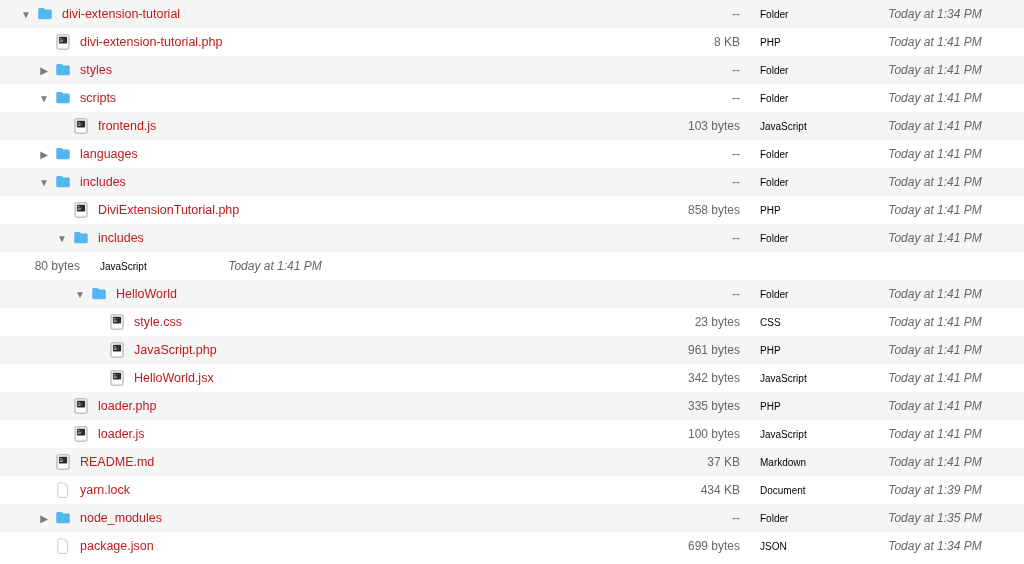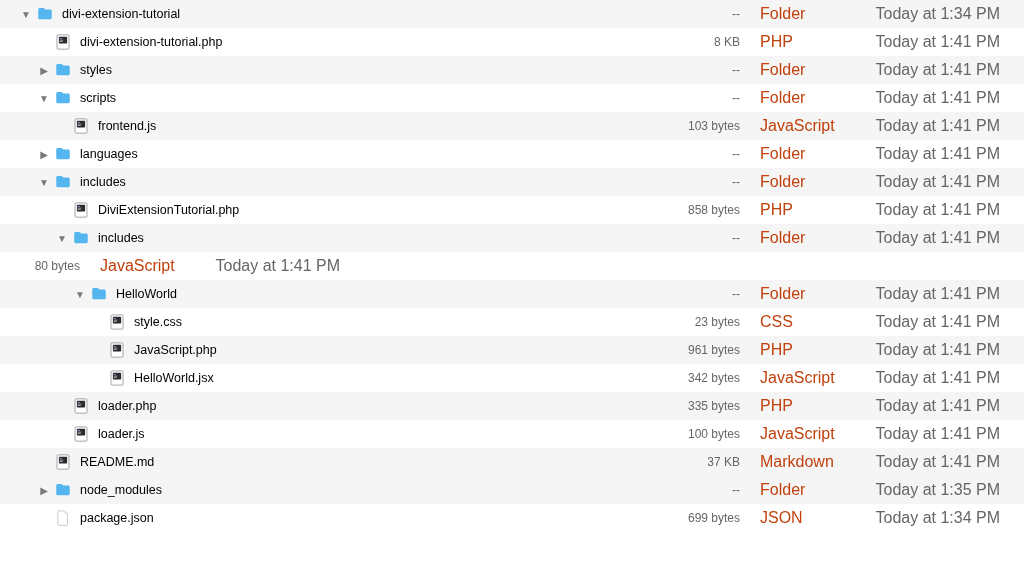--- a/index.html
+++ b/index.html
@@ -30,28 +30,29 @@
   .size-cell {
     width: 100px;
     text-align: right;
     color: #666;
     font-size: 12px;
     padding-right: 20px;
   }
   .kind-cell {
     width: 110px;
     text-align: left;
-    color: #c2410c;
-    font-size: 16px;
+    color: #000000;
+    font-size: 10px;
   }
   .date-cell {
     width: 130px;
-    text-align: right;
+    text-align: center;
     color: #666;
-    font-size: 16px;
+    font-size: 12px;
+    font-style: italic;
   }
   .indent { display: inline-block; height: 1px; }
   .disclosure {
     width: 12px;
     height: 12px;
     display: inline-flex;
     align-items: center;
     justify-content: center;
     margin-right: 4px;
     color: #7a7a7a;
@@ -62,21 +63,21 @@
   .icon {
     width: 18px;
     height: 18px;
     margin-right: 8px;
     flex-shrink: 0;
     display: inline-flex;
     align-items: center;
     justify-content: center;
   }
   .name-text {
-    color: #000000;
+    color: #b91c1c;
     font-size: 12.5px;
     white-space: nowrap;
     overflow: hidden;
     text-overflow: ellipsis;
   }
 </style>
 </head>
 <body>
 
 <div class="file-list" id="file-list">
@@ -354,20 +355,36 @@
             <rect x="7.5" y="9" width="5" height="1" fill="#c0c0c0"></rect>
             <rect x="7.5" y="11" width="4" height="1" fill="#c0c0c0"></rect>
           </svg>
         </span>
         <span class="name-text">README.md</span>
       </div>
       <div class="size-cell">37 KB</div>
       <div class="kind-cell">Markdown</div>
       <div class="date-cell">Today at 1:41 PM</div>
     </div>
+    <div class="row">
+      <div class="name-cell">
+        <span class="indent" style="width: 38px;"></span>
+        <span class="disclosure empty">▶</span>
+        <span class="icon">
+          <svg viewBox="0 0 24 24" width="18" height="18">
+            <path fill="#fff" stroke="#bbb" stroke-width="1" d="M6 2.5h8l4 4V21a.8.8 0 0 1-.8.8H6a.8.8 0 0 1-.8-.8V3.3c0-.44.36-.8.8-.8z"></path>
+            <path fill="#e2e2e2" d="M14 2.5v4h4z"></path>
+          </svg>
+        </span>
+        <span class="name-text">yarn.lock</span>
+      </div>
+      <div class="size-cell">434 KB</div>
+      <div class="kind-cell">Document</div>
+      <div class="date-cell">Today at 1:39 PM</div>
+    </div>
     <div class="row alt">
       <div class="name-cell">
         <span class="indent" style="width: 38px;"></span>
         <span class="disclosure">▶</span>
         <span class="icon">
           <svg viewBox="0 0 24 24" width="18" height="18">
             <path fill="#55b5ef" d="M3 6c0-1.1.9-2 2-2h4.6c.5 0 1 .2 1.3.6L12.7 6H19c1.1 0 2 .9 2 2v9c0 1.1-.9 2-2 2H5c-1.1 0-2-.9-2-2V6z"></path>
           </svg>
         </span>
         <span class="name-text">node_modules</span>

